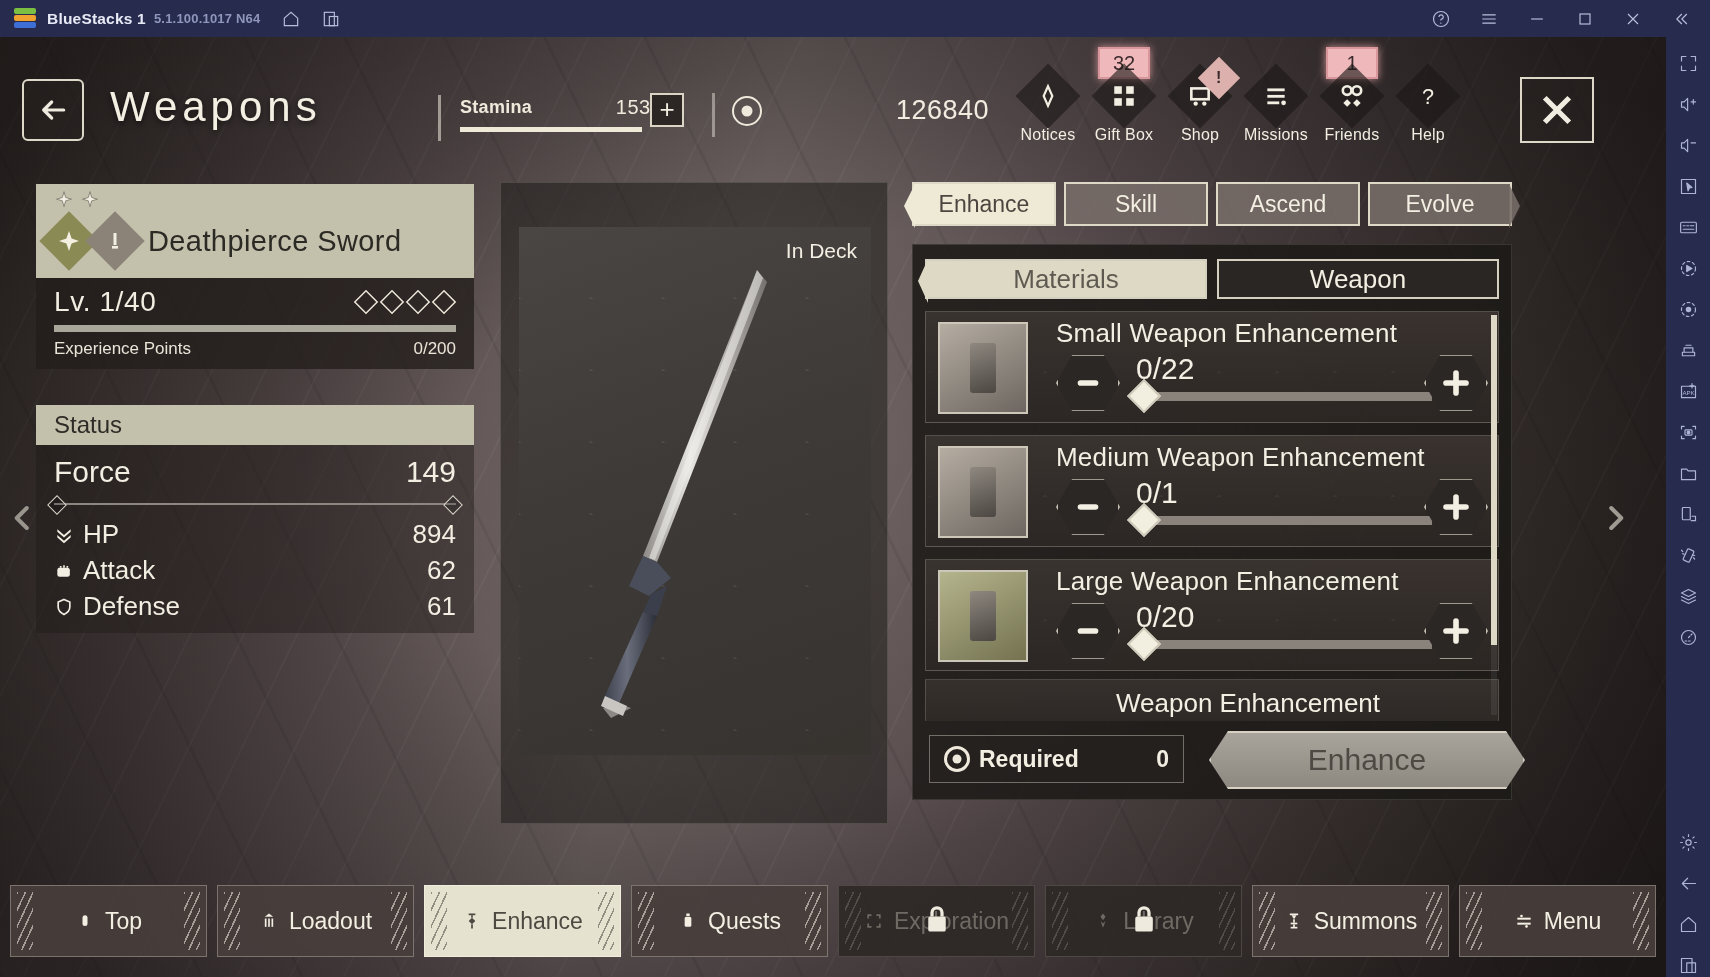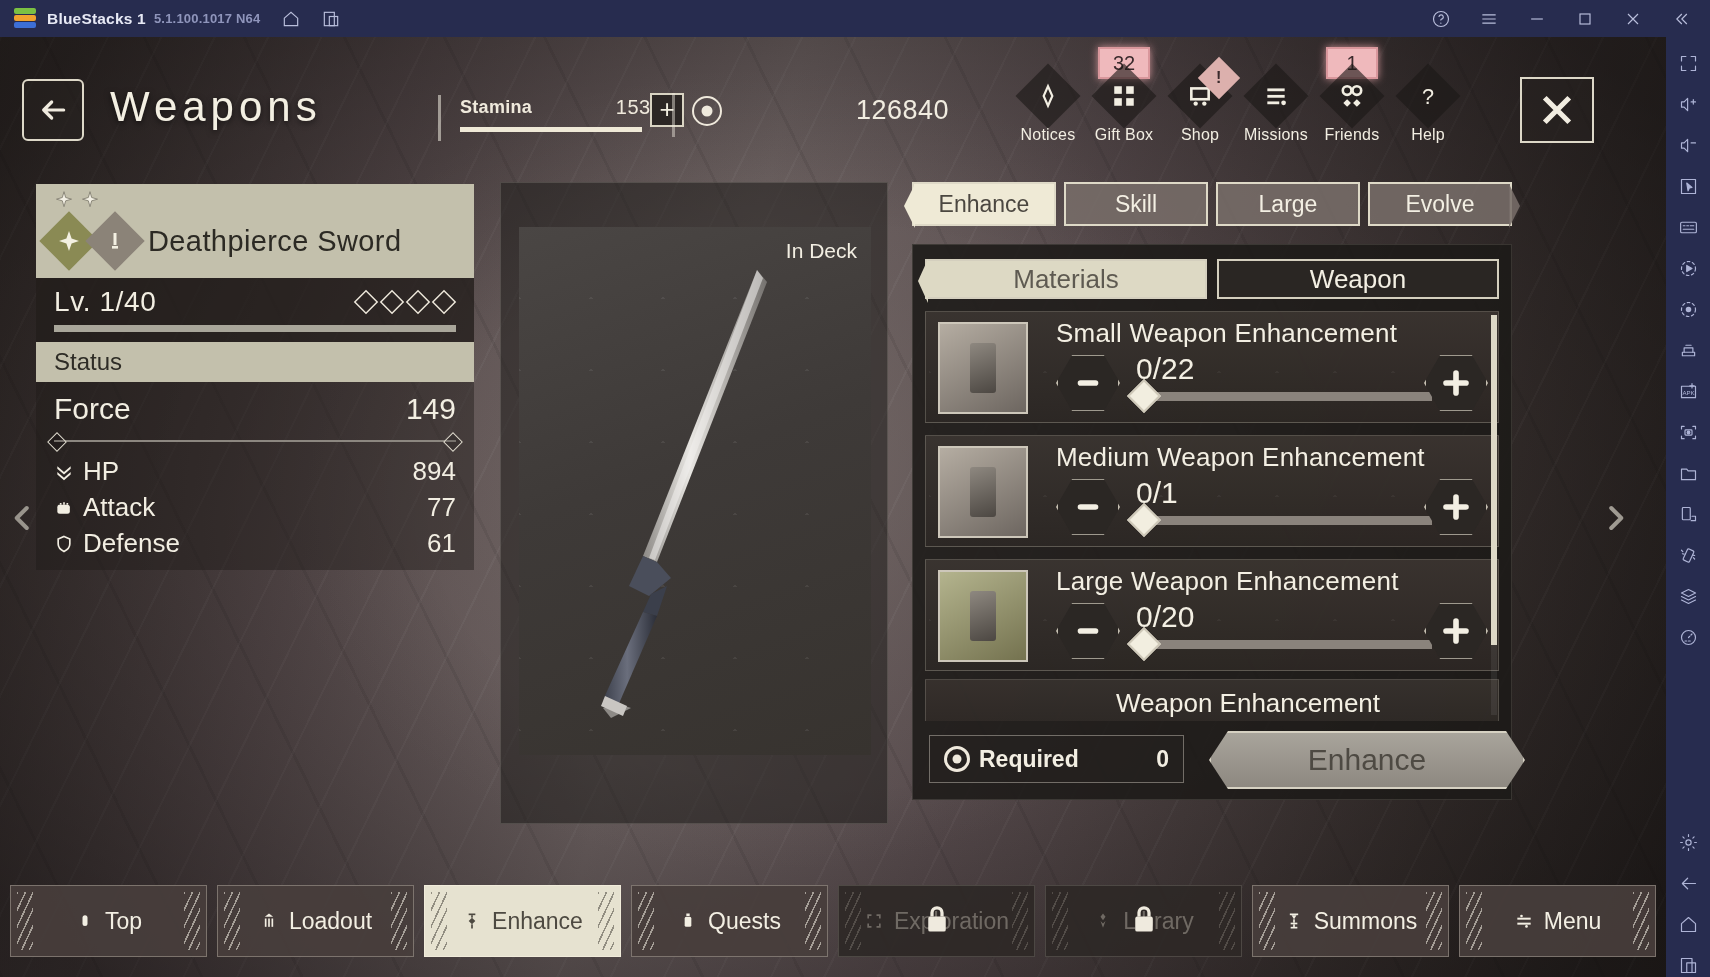--- a/index.html
+++ b/index.html
@@ -66,21 +66,21 @@
   .stamina-wrap{ position:absolute; left:450px; top:56px; width:250px; height:50px; }
   .stamina-wrap:before{content:""; position:absolute; left:-12px; top:2px; width:3px; height:46px; background:rgba(240,236,224,.55);}
   .st-label{ position:absolute; left:10px; top:4px; font-size:18px; color:#efe9dc; font-weight:bold; letter-spacing:.3px;}
   .st-val{ position:absolute; left:120px; top:3px; width:110px; text-align:right; font-size:20px; color:#efe9dc; letter-spacing:.5px;}
   .st-bar{ position:absolute; left:10px; top:34px; width:182px; height:5px; background:rgba(0,0,0,.35);}
   .st-bar i{ display:block; height:100%; width:100%; background:#efe9d7;}
   .st-plus{ position:absolute; left:200px; top:0px; width:34px; height:34px;
     border:2px solid #d9d4c3; background:#2c2725; color:#f2eee1; font-size:26px; line-height:28px;
     text-align:center; cursor:pointer;}
 
-  .coin-wrap{ position:absolute; left:680px; top:58px; display:flex; align-items:center; gap:14px;}
+  .coin-wrap{ position:absolute; left:720px; top:58px; display:flex; align-items:center; gap:14px;}
   .coin-wrap:before{content:""; position:absolute; left:-8px; top:-2px; width:3px; height:44px; background:rgba(240,236,224,.45);}
   .coin-ic{ width:30px; height:30px; border:2.5px solid #efe9dc; border-radius:50%; position:relative; margin-left:12px;}
   .coin-ic:after{ content:""; position:absolute; left:50%; top:50%; transform:translate(-50%,-50%); width:11px; height:11px; border-radius:50%; background:#efe9dc;}
   .coin-val{ font-size:27px; color:#f1ece0; letter-spacing:.5px; margin-left:120px; }
 
   .nav-icons{ position:absolute; right:200px; top:36px; display:flex; align-items:flex-end; gap:0; }
   .nav-item{ width:76px; display:flex; flex-direction:column; align-items:center; cursor:pointer; position:relative;}
   .nav-dia{ width:46px; height:46px; background:rgba(28,24,23,.62); transform:rotate(45deg); margin-bottom:7px;
     display:flex; align-items:center; justify-content:center;}
   .nav-dia > span{ transform:rotate(-45deg); display:flex; align-items:center; justify-content:center; }
@@ -118,21 +118,21 @@
   .lp-lvlbox{ background:rgba(34,29,27,.78); padding:8px 18px 10px 18px; }
   .lp-lvl-row{ display:flex; align-items:flex-end; justify-content:space-between; }
   .lp-lvl{ font-size:28px; color:#f2eee2; letter-spacing:.6px;}
   .lp-dias{ display:flex; gap:2px; margin-bottom:4px;}
   .lp-dias i{ width:24px; height:24px; border:2px solid #efe9dc; transform:rotate(45deg) scale(.72); display:block;}
   .lp-xpbar{ margin-top:7px; height:7px; background:#a9a69a; width:100%;}
   .lp-xp-row{ display:flex; justify-content:space-between; margin-top:7px; }
   .lp-xp-lbl{ font-size:17px; color:#eae5d8; }
   .lp-xp-val{ font-size:17px; color:#eae5d8; }
 
-  .lp-status{ background:#c3c0ac; padding:6px 18px; font-size:24px; color:#2e2c26; }
+  .lp-status{ background:#c3c0ac; padding:6px 18px; font-size:24px; color:#2e2c26;margin-top:36px; }
   .lp-stats{ background:rgba(30,26,24,.45); padding:10px 18px 6px 18px; }
   .lp-row{ display:flex; justify-content:space-between; align-items:center; }
   .lp-force{ font-size:30px; color:#f2eee2; }
   .lp-forceval{ font-size:30px; color:#f2eee2; }
   .lp-forcebar{ position:relative; height:2px; background:#8c8780; margin:14px 0 14px 0; }
   .lp-forcebar:before{ content:""; position:absolute; left:-4px; top:-5px; width:12px; height:12px; border:1.5px solid #ded9cc; transform:rotate(45deg); background:rgba(0,0,0,.15);}
   .lp-forcebar:after{ content:""; position:absolute; right:-4px; top:-5px; width:12px; height:12px; border:1.5px solid #ded9cc; transform:rotate(45deg); background:rgba(0,0,0,.15);}
   .lp-srow{ display:flex; justify-content:space-between; align-items:center; margin-bottom:5px;}
   .lp-sname{ font-size:26px; color:#f2eee2; display:flex; align-items:center; gap:9px;}
   .lp-sname svg{ width:20px; height:22px; fill:#f2eee2; }
@@ -462,20 +462,24 @@
         <div class="lp-lvl-row">
           <div class="lp-lvl">Lv. 1/40</div>
           <div class="lp-dias">
               <i></i>
               <i></i>
               <i></i>
               <i></i>
             </div>
         </div>
         <div class="lp-xpbar"></div>
+        <div class="lp-xp-row">
+          <div class="lp-xp-lbl">Experience Points</div>
+          <div class="lp-xp-val">0/200</div>
+        </div>
       </div>
 
       <div class="lp-status">Status</div>
 
       <div class="lp-stats">
         <div class="lp-row">
           <div class="lp-force">Force</div>
           <div class="lp-forceval">149</div>
         </div>
         <div class="lp-forcebar"></div>
@@ -491,21 +495,21 @@
         </div>
 
         <div class="lp-srow">
           <div class="lp-sname">
             <svg viewBox="0 0 24 24">
                 <path d="M4 11c0-2 1-3 2-3h10c2 0 3 1 3 3v5c0 2-1 3-3 3H7c-2 0-3-1-3-3z"></path>
                 <path d="M7 8V6h2v2M11 8V5h2v3M15 8V6h2v2"></path>
               </svg>
             <span>Attack</span>
           </div>
-          <div class="lp-sval">77</div>
+          <div class="lp-sval">62</div>
         </div>
 
         <div class="lp-srow">
           <div class="lp-sname">
             <svg viewBox="0 0 24 24">
                 <path d="M12 3l7 3v6c0 4-3 7-7 9-4-2-7-5-7-9V6z" fill="none" stroke="#f2eee2" stroke-width="2"></path>
               </svg>
             <span>Defense</span>
           </div>
           <div class="lp-sval">61</div>
@@ -539,21 +543,21 @@
           <polygon points="74,448 86,452 66,462 58,452" fill="#8d8a86"></polygon>
           <polygon points="60,440 82,450 78,460 56,450" fill="#c9c6c2"></polygon>
         </svg>
       </div>
     </div>
 
     <div class="rightpanel">
       <div class="tabs">
         <div class="tab active">Enhance</div>
         <div class="tab">Skill</div>
-        <div class="tab">Large</div>
+        <div class="tab">Ascend</div>
         <div class="tab last">Evolve</div>
       </div>
 
       <div class="panelbody">
         <div class="subtabs">
           <div class="subtab light">Materials</div>
           <div class="subtab dark">Weapon</div>
         </div>
 
         <div class="scrollarea">

